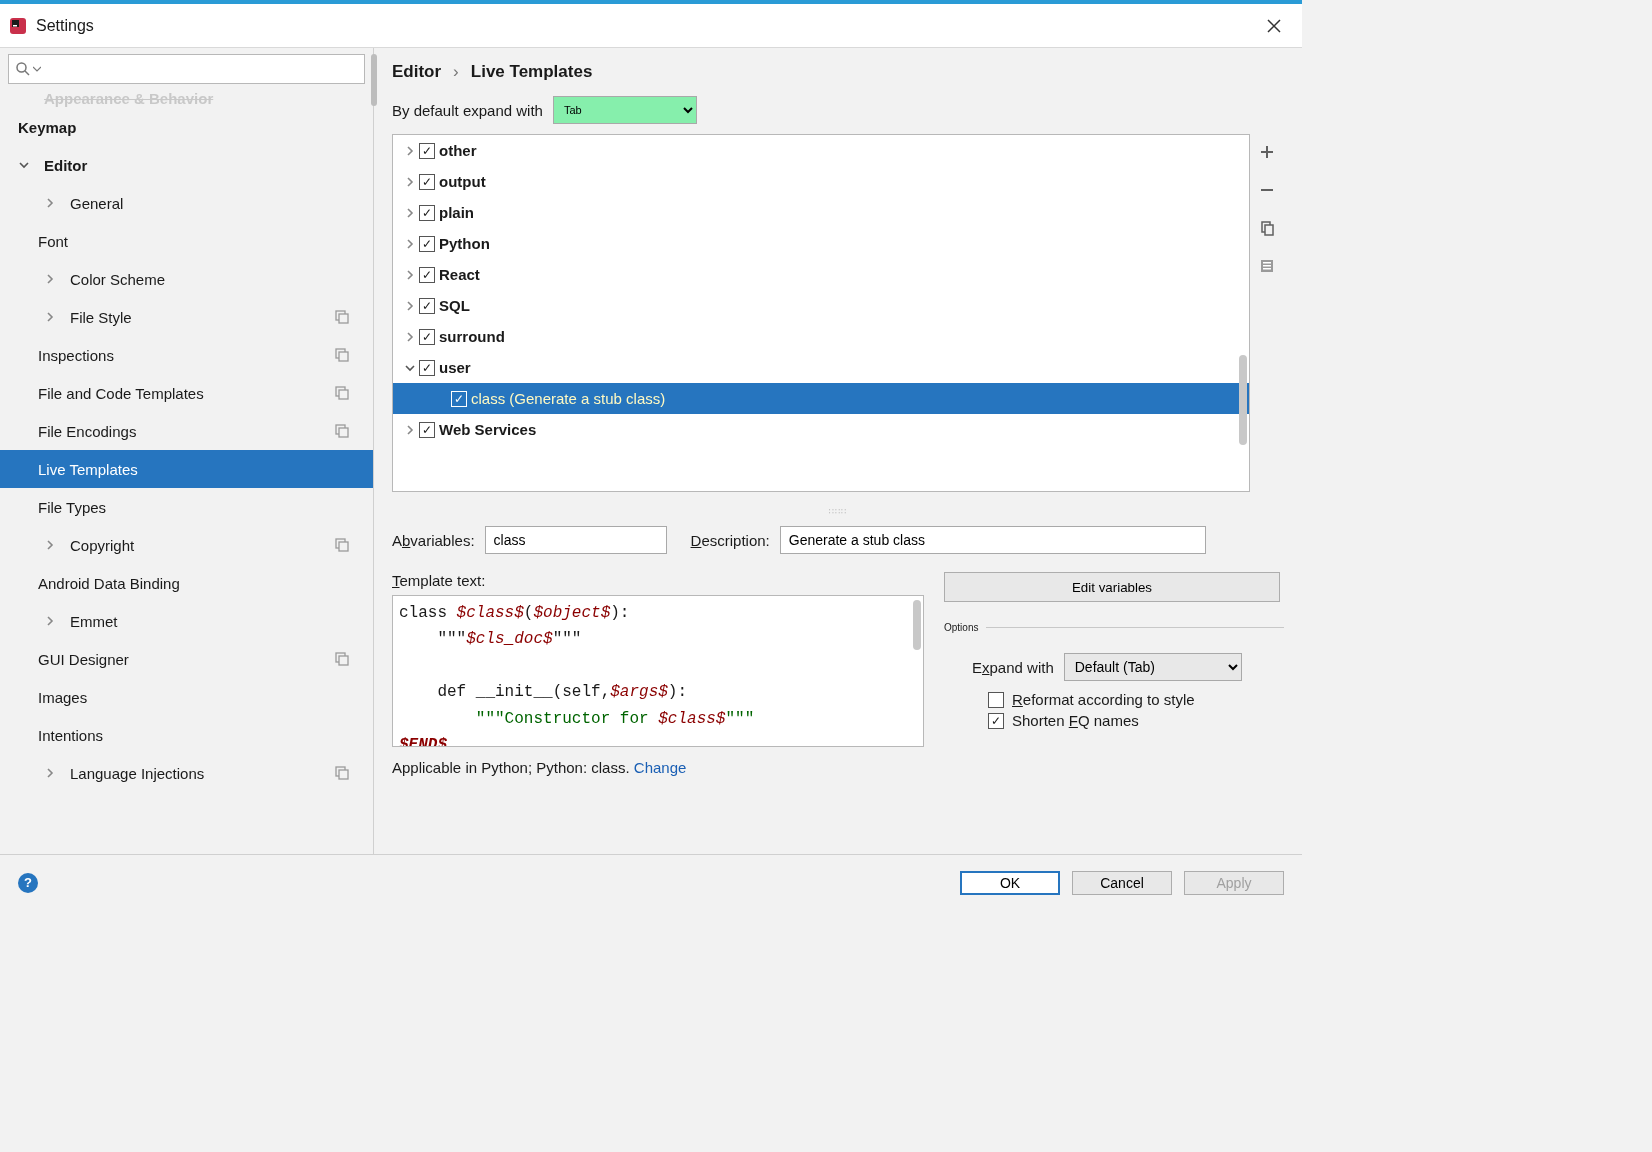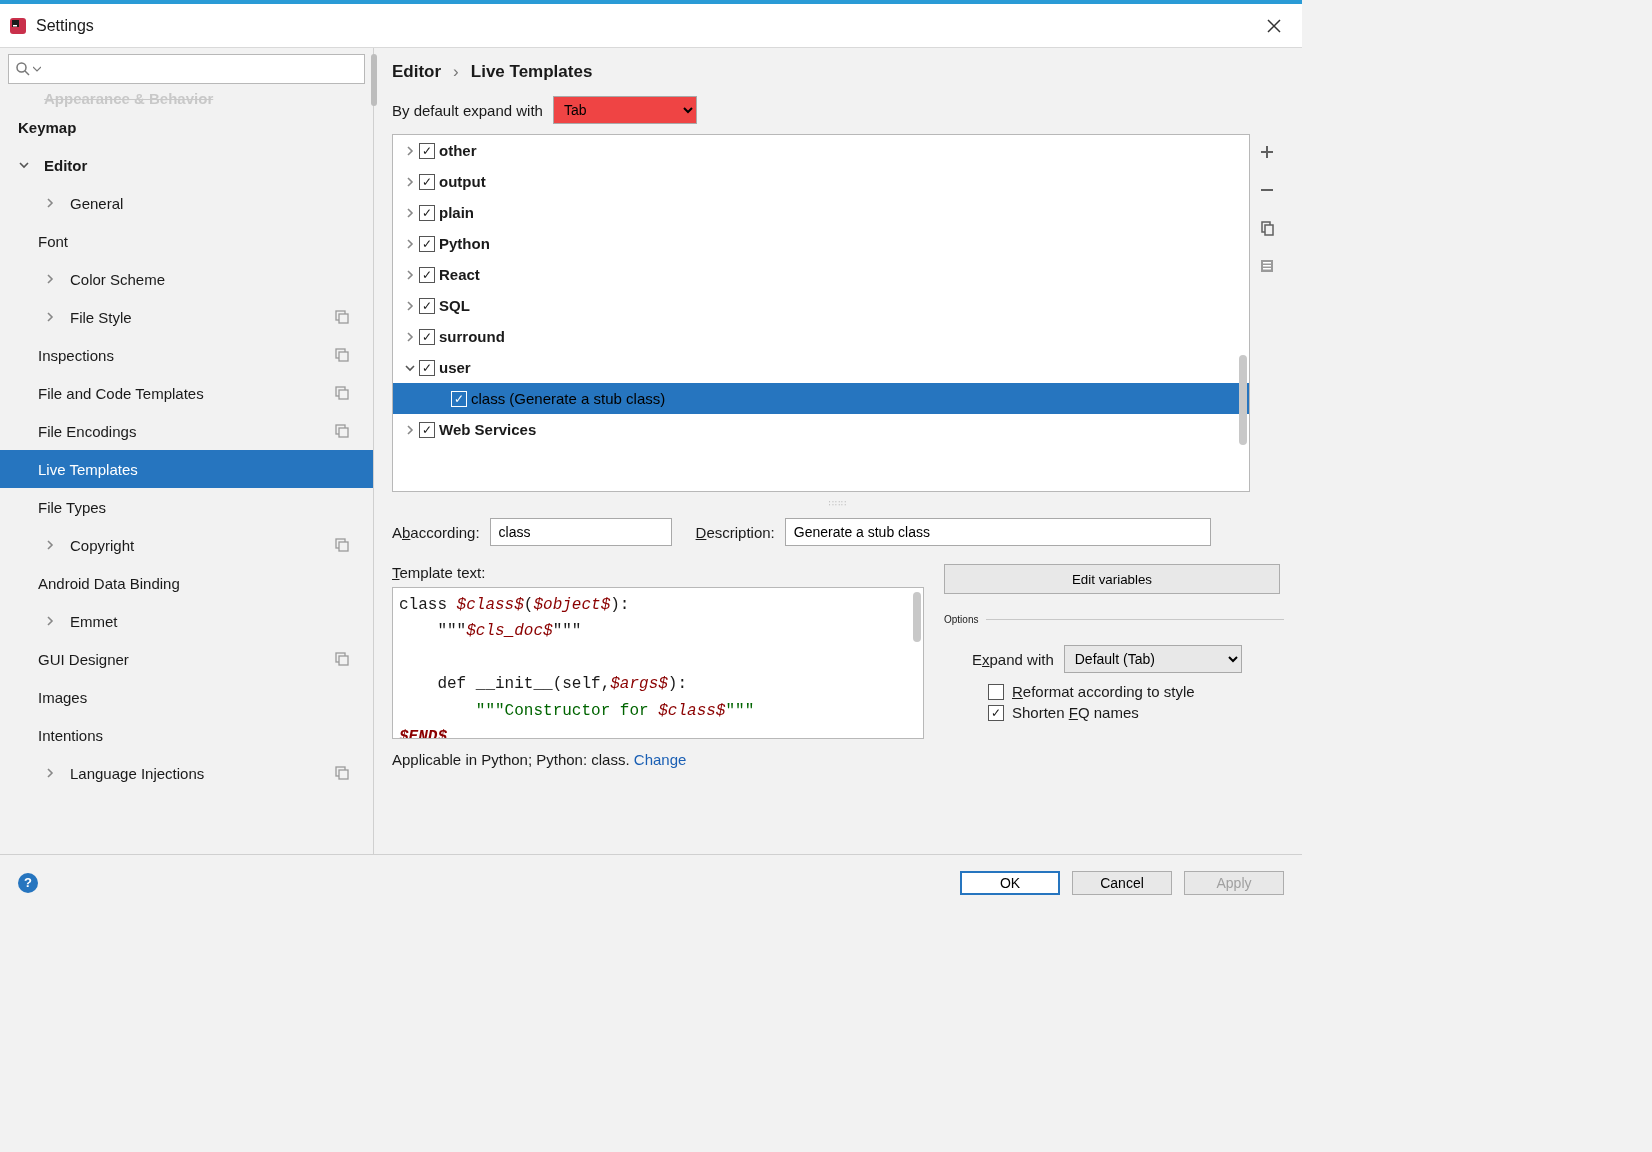--- a/index.html
+++ b/index.html
@@ -113,29 +113,29 @@
     margin-bottom: 14px;
   }
   .breadcrumb .sep { font-weight: 400; color: #777; }
   .expand-row {
     display: flex; align-items: center; gap: 10px;
     margin-bottom: 10px;
   }
   .expand-row select {
     height: 28px; width: 144px;
     border: 1px solid #a9a9a9;
-    background: #ef4444;
-    font-size: 14px;
+    background: #86efac;
+    font-size: 11px;
     padding: 0 6px;
   }
   .tree-area {
     display: flex;
     border: none;
     height: 358px;
-    margin-bottom: 8px;
+    margin-bottom: 16px;
   }
   .tree {
     flex: 1;
     border: 1px solid #b8b8b8;
     background: #fff;
     overflow-y: auto;
     position: relative;
   }
   .tree-row {
     display: flex; align-items: center;
@@ -154,21 +154,21 @@
     display: flex; align-items: center; justify-content: center;
     background: #fff;
   }
   .tree-row .cb.checked::after {
     content: "✓"; font-size: 12px; line-height: 1;
   }
   .tree-row.group .lbl { font-weight: 700; }
   .tree-row.child { padding-left: 58px; }
   .tree-row.child .cb { border-color: #fff; background: transparent; }
   .tree-row.selected {
-    background: #2675bf; color: #000000;
+    background: #2675bf; color: #fef9c3;
   }
   .tree-row.selected .cb { border-color: #fff; }
   .tree-row.selected .cb.checked::after { color: #fff; }
   .tree-scroll {
     position: absolute; right: 2px;
     width: 8px; background: #c8c8c8;
     border-radius: 4px;
   }
   .tree-toolbar {
     width: 34px;
@@ -587,21 +587,21 @@
                   <rect x="4" y="7" width="8" height="1.5" fill="#fff"></rect>
                   <rect x="4" y="10" width="8" height="1.5" fill="#fff"></rect>
                 </svg></span>
             </div>
         </div>
       </div>
 
       <div class="resizer">∷∷∷</div>
 
       <div class="form-row">
-        <label><span>A</span><span class="ul">b</span><span>according:</span></label>
+        <label><span>A</span><span class="ul">b</span><span>variables:</span></label>
         <input class="txt-input abbrev-input" value="class" style="">
         <label style="margin-left:14px;"><span class="ul">D</span><span>escription:</span></label>
         <input class="txt-input desc-input" value="Generate a stub class" style="">
       </div>
 
       <div class="lower">
         <div class="left-col">
           <label class="tmpl-label"><span class="ul">T</span><span>emplate text:</span></label>
           <div class="tmpl-box"><span>class </span><span class="kw">$class$</span><span>(</span><span class="kw">$object$</span><span>):</span>
 <span>    """</span><span class="kw">$cls_doc$</span><span>"""</span>

